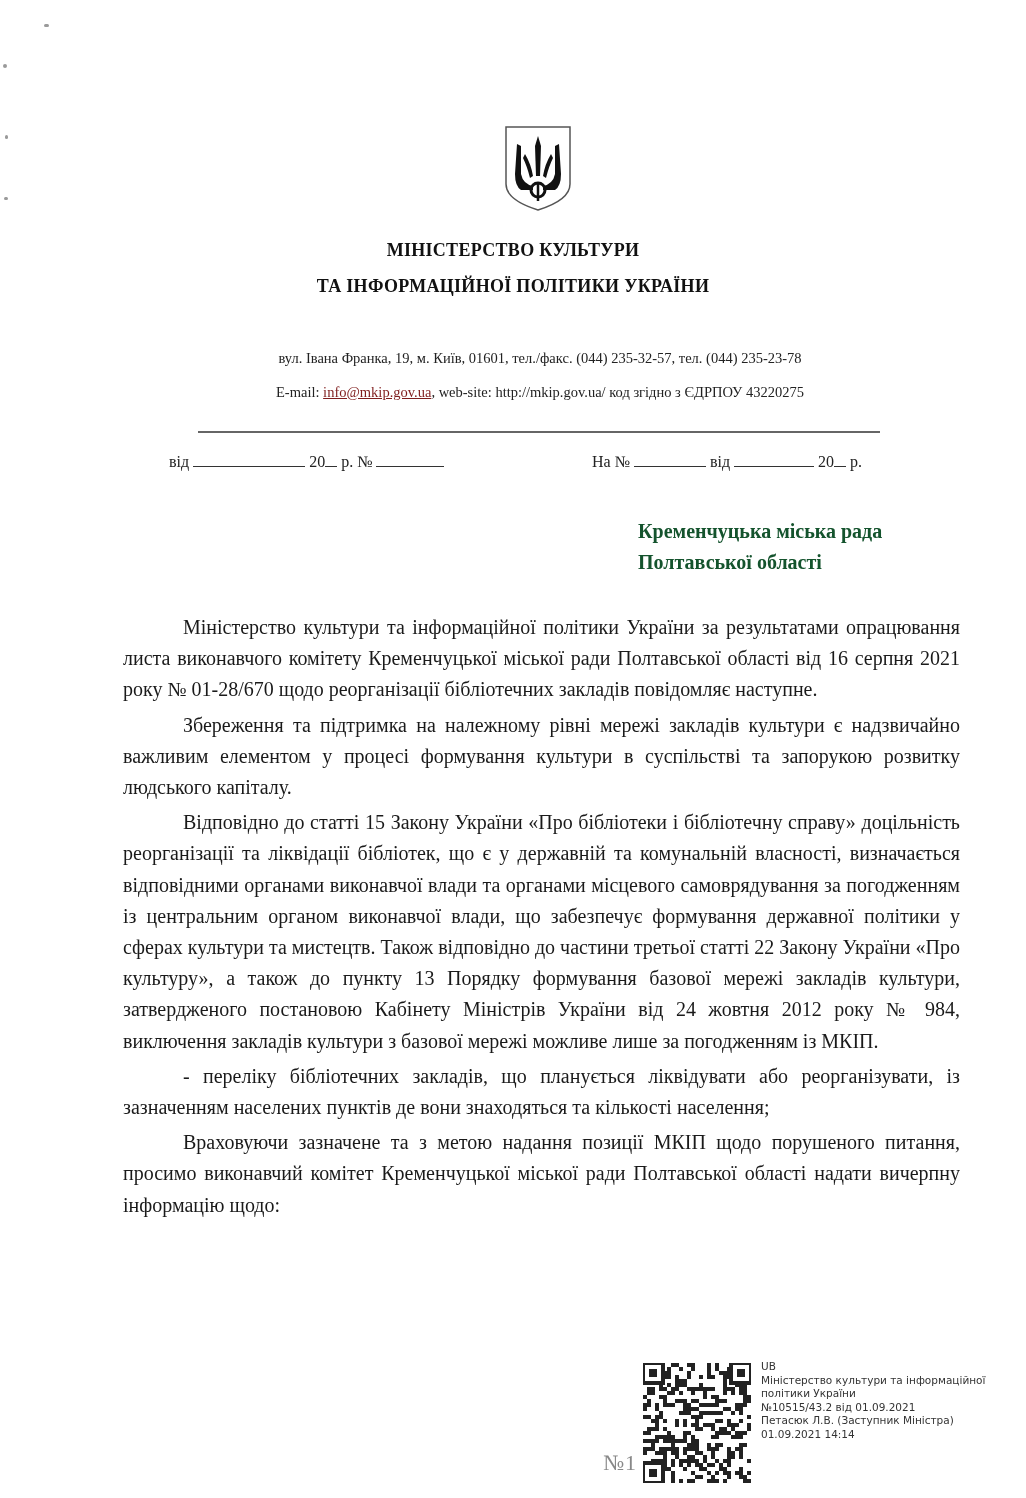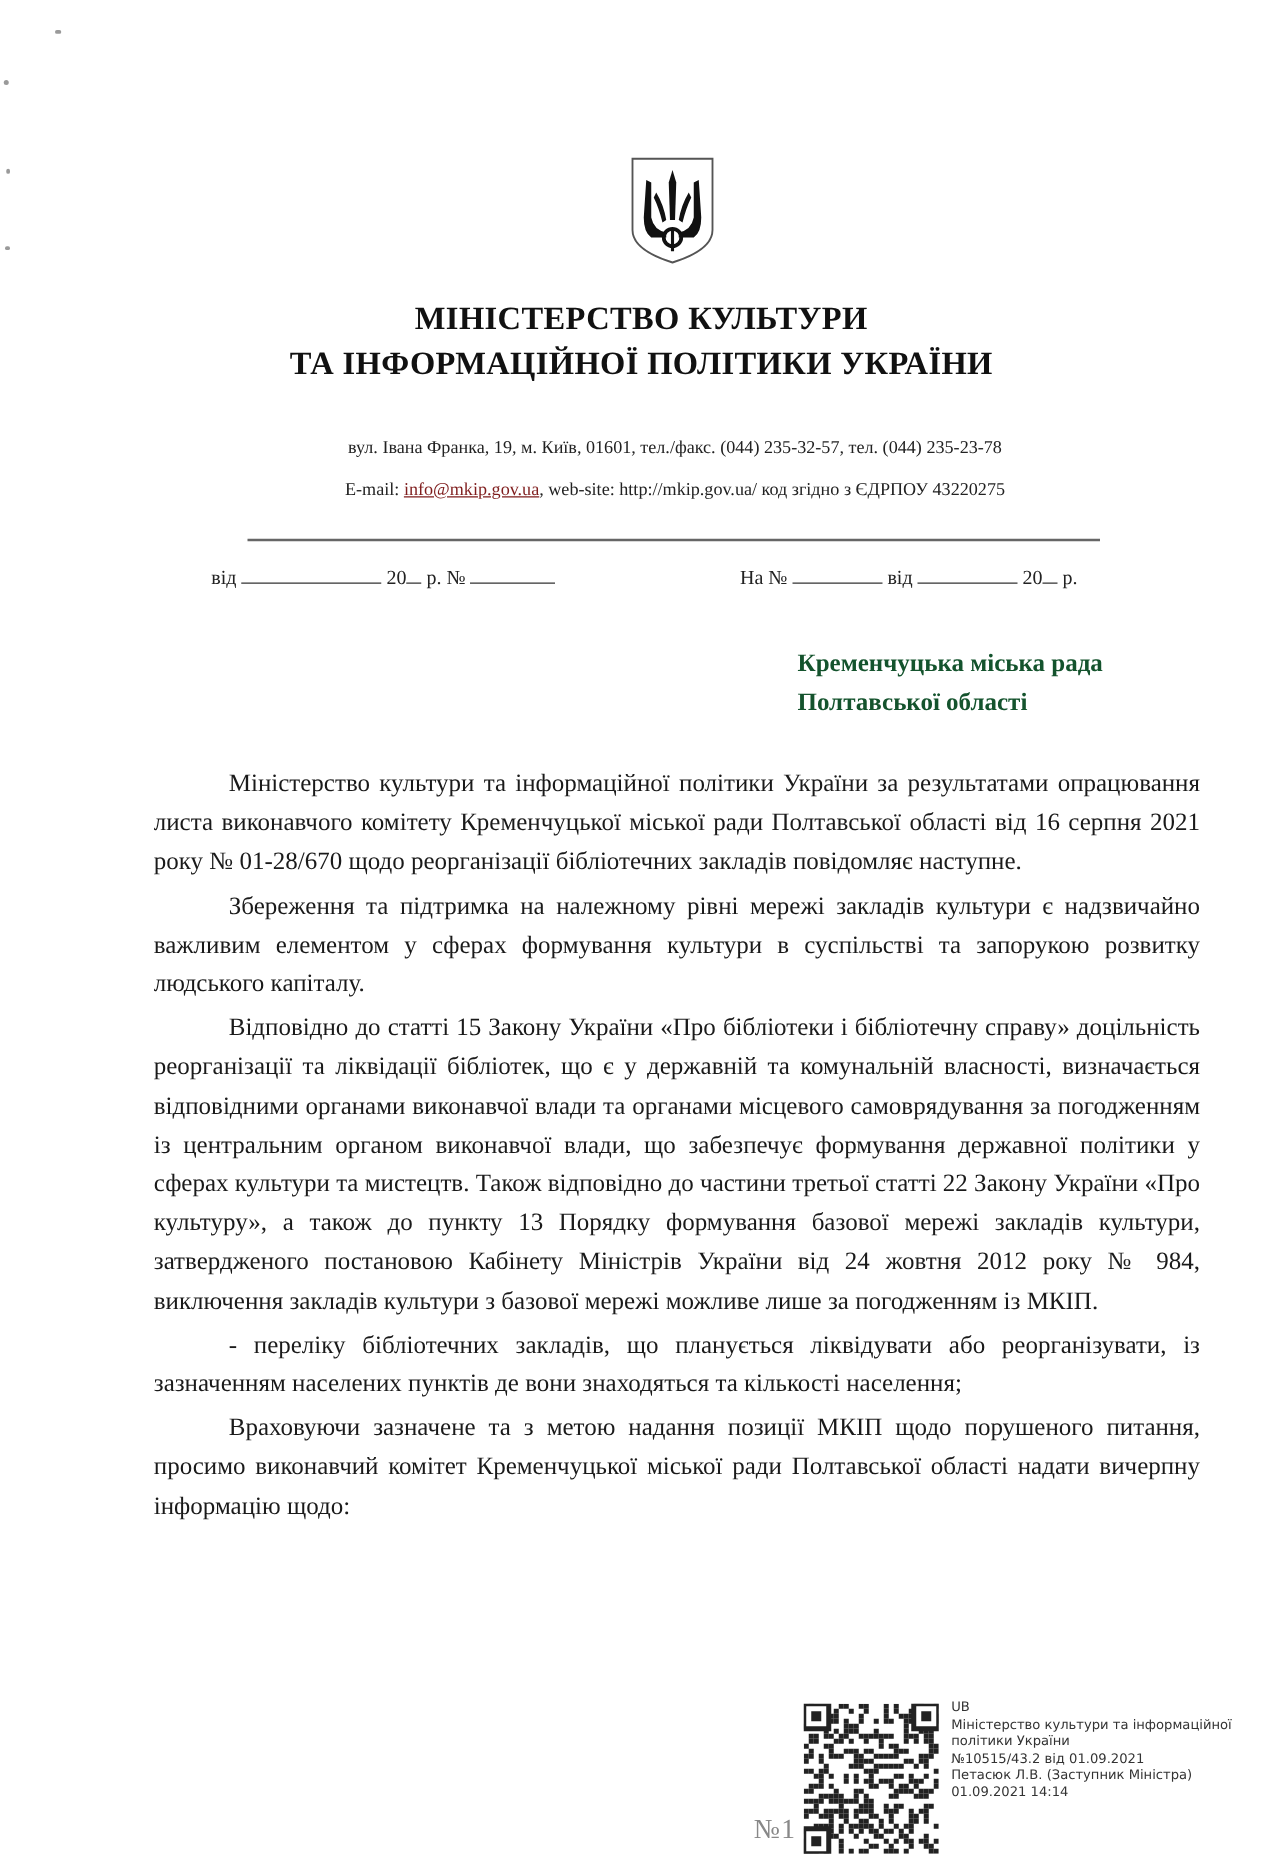--- a/index.html
+++ b/index.html
@@ -1,20 +1,20 @@
 <!DOCTYPE html>
 <html><head>
   <meta charset="utf-8">
   <style>
     html, body { margin: 0; padding: 0; background: #ffffff; }
     body { width: 1026px; height: 1498px; position: relative; overflow: hidden; color: #1a1a1a; font-family: "Liberation Serif", serif; }
     .page { position: absolute; left: 0; top: 0; width: 1026px; height: 1498px; }
     .speck { position: absolute; background: #9a9a9a; border-radius: 2px; }
     .emblem { position: absolute; left: 503px; top: 124px; width: 70px; height: 88px; }
-    .ministry { position: absolute; left: 0; width: 1026px; text-align: center; font-weight: bold; font-size: 26px; letter-spacing: 0.3px; color: #111; }
+    .ministry { position: absolute; left: 0; width: 1026px; text-align: center; font-weight: bold; font-size: 18px; letter-spacing: 0.3px; color: #111; }
     .m1 { top: 240px; }
     .m2 { top: 276px; }
     .m3 { top: 312px; }
     .contact { position: absolute; left: 0; width: 1080px; text-align: center; font-size: 14.5px; color: #222; }
     .c1 { top: 350px; }
     .c2 { top: 384px; }
     .email-link { text-decoration: underline; color: #7f1d1d; }
     .hr { position: absolute; left: 198px; top: 431px; width: 682px; height: 1.5px; background: #666; }
     .regline { position: absolute; top: 452px; font-size: 16px; color: #222; }
     .blank { display: inline-block; border-bottom: 1.3px solid #333; height: 14px; vertical-align: baseline; }
@@ -77,21 +77,21 @@
     <span class="blank" style="width:80px;"></span>
     <span>20</span><span class="blank" style="width:12px;"></span>
     <span>р.</span>
   </div>
 
   <div class="addressee a1">Кременчуцька міська рада</div>
   <div class="addressee a2">Полтавської області</div>
 
   <div class="body-text" style="top:612px;">
     <p>Міністерство культури та інформаційної політики України за результатами опрацювання листа виконавчого комітету Кременчуцької міської ради Полтавської області від 16 серпня 2021 року № 01-28/670 щодо реорганізації бібліотечних закладів повідомляє наступне.</p>
-    <p>Збереження та підтримка на належному рівні мережі закладів культури є надзвичайно важливим елементом у сферах формування культури в суспільстві та запорукою розвитку людського капіталу.</p>
+    <p>Збереження та підтримка на належному рівні мережі закладів культури є надзвичайно важливим елементом у процесі формування культури в суспільстві та запорукою розвитку людського капіталу.</p>
     <p>Відповідно до статті 15 Закону України «Про бібліотеки і бібліотечну справу» доцільність реорганізації та ліквідації бібліотек, що є у державній та комунальній власності, визначається відповідними органами виконавчої влади та органами місцевого самоврядування за погодженням із центральним органом виконавчої влади, що забезпечує формування державної політики у сферах культури та мистецтв. Також відповідно до частини третьої статті 22 Закону України «Про культуру», а також до пункту 13 Порядку формування базової мережі закладів культури, затвердженого постановою Кабінету Міністрів України від 24 жовтня 2012 року № 984, виключення закладів культури з базової мережі можливе лише за погодженням із МКІП.</p>
     <p>- переліку бібліотечних закладів, що планується ліквідувати або реорганізувати, із зазначенням населених пунктів де вони знаходяться та кількості населення;</p>
     <p>Враховуючи зазначене та з метою надання позиції МКІП щодо порушеного питання, просимо виконавчий комітет Кременчуцької міської ради Полтавської області надати вичерпну інформацію щодо:</p>
   </div>
 
   <svg class="qr" viewBox="0 0 27 30" id="qr">
       <rect x="1" y="0" width="1" height="1" fill="#222"></rect>
       <rect x="7" y="0" width="1" height="1" fill="#222"></rect>
       <rect x="8" y="0" width="1" height="1" fill="#222"></rect>
       <rect x="11" y="0" width="1" height="1" fill="#222"></rect>

